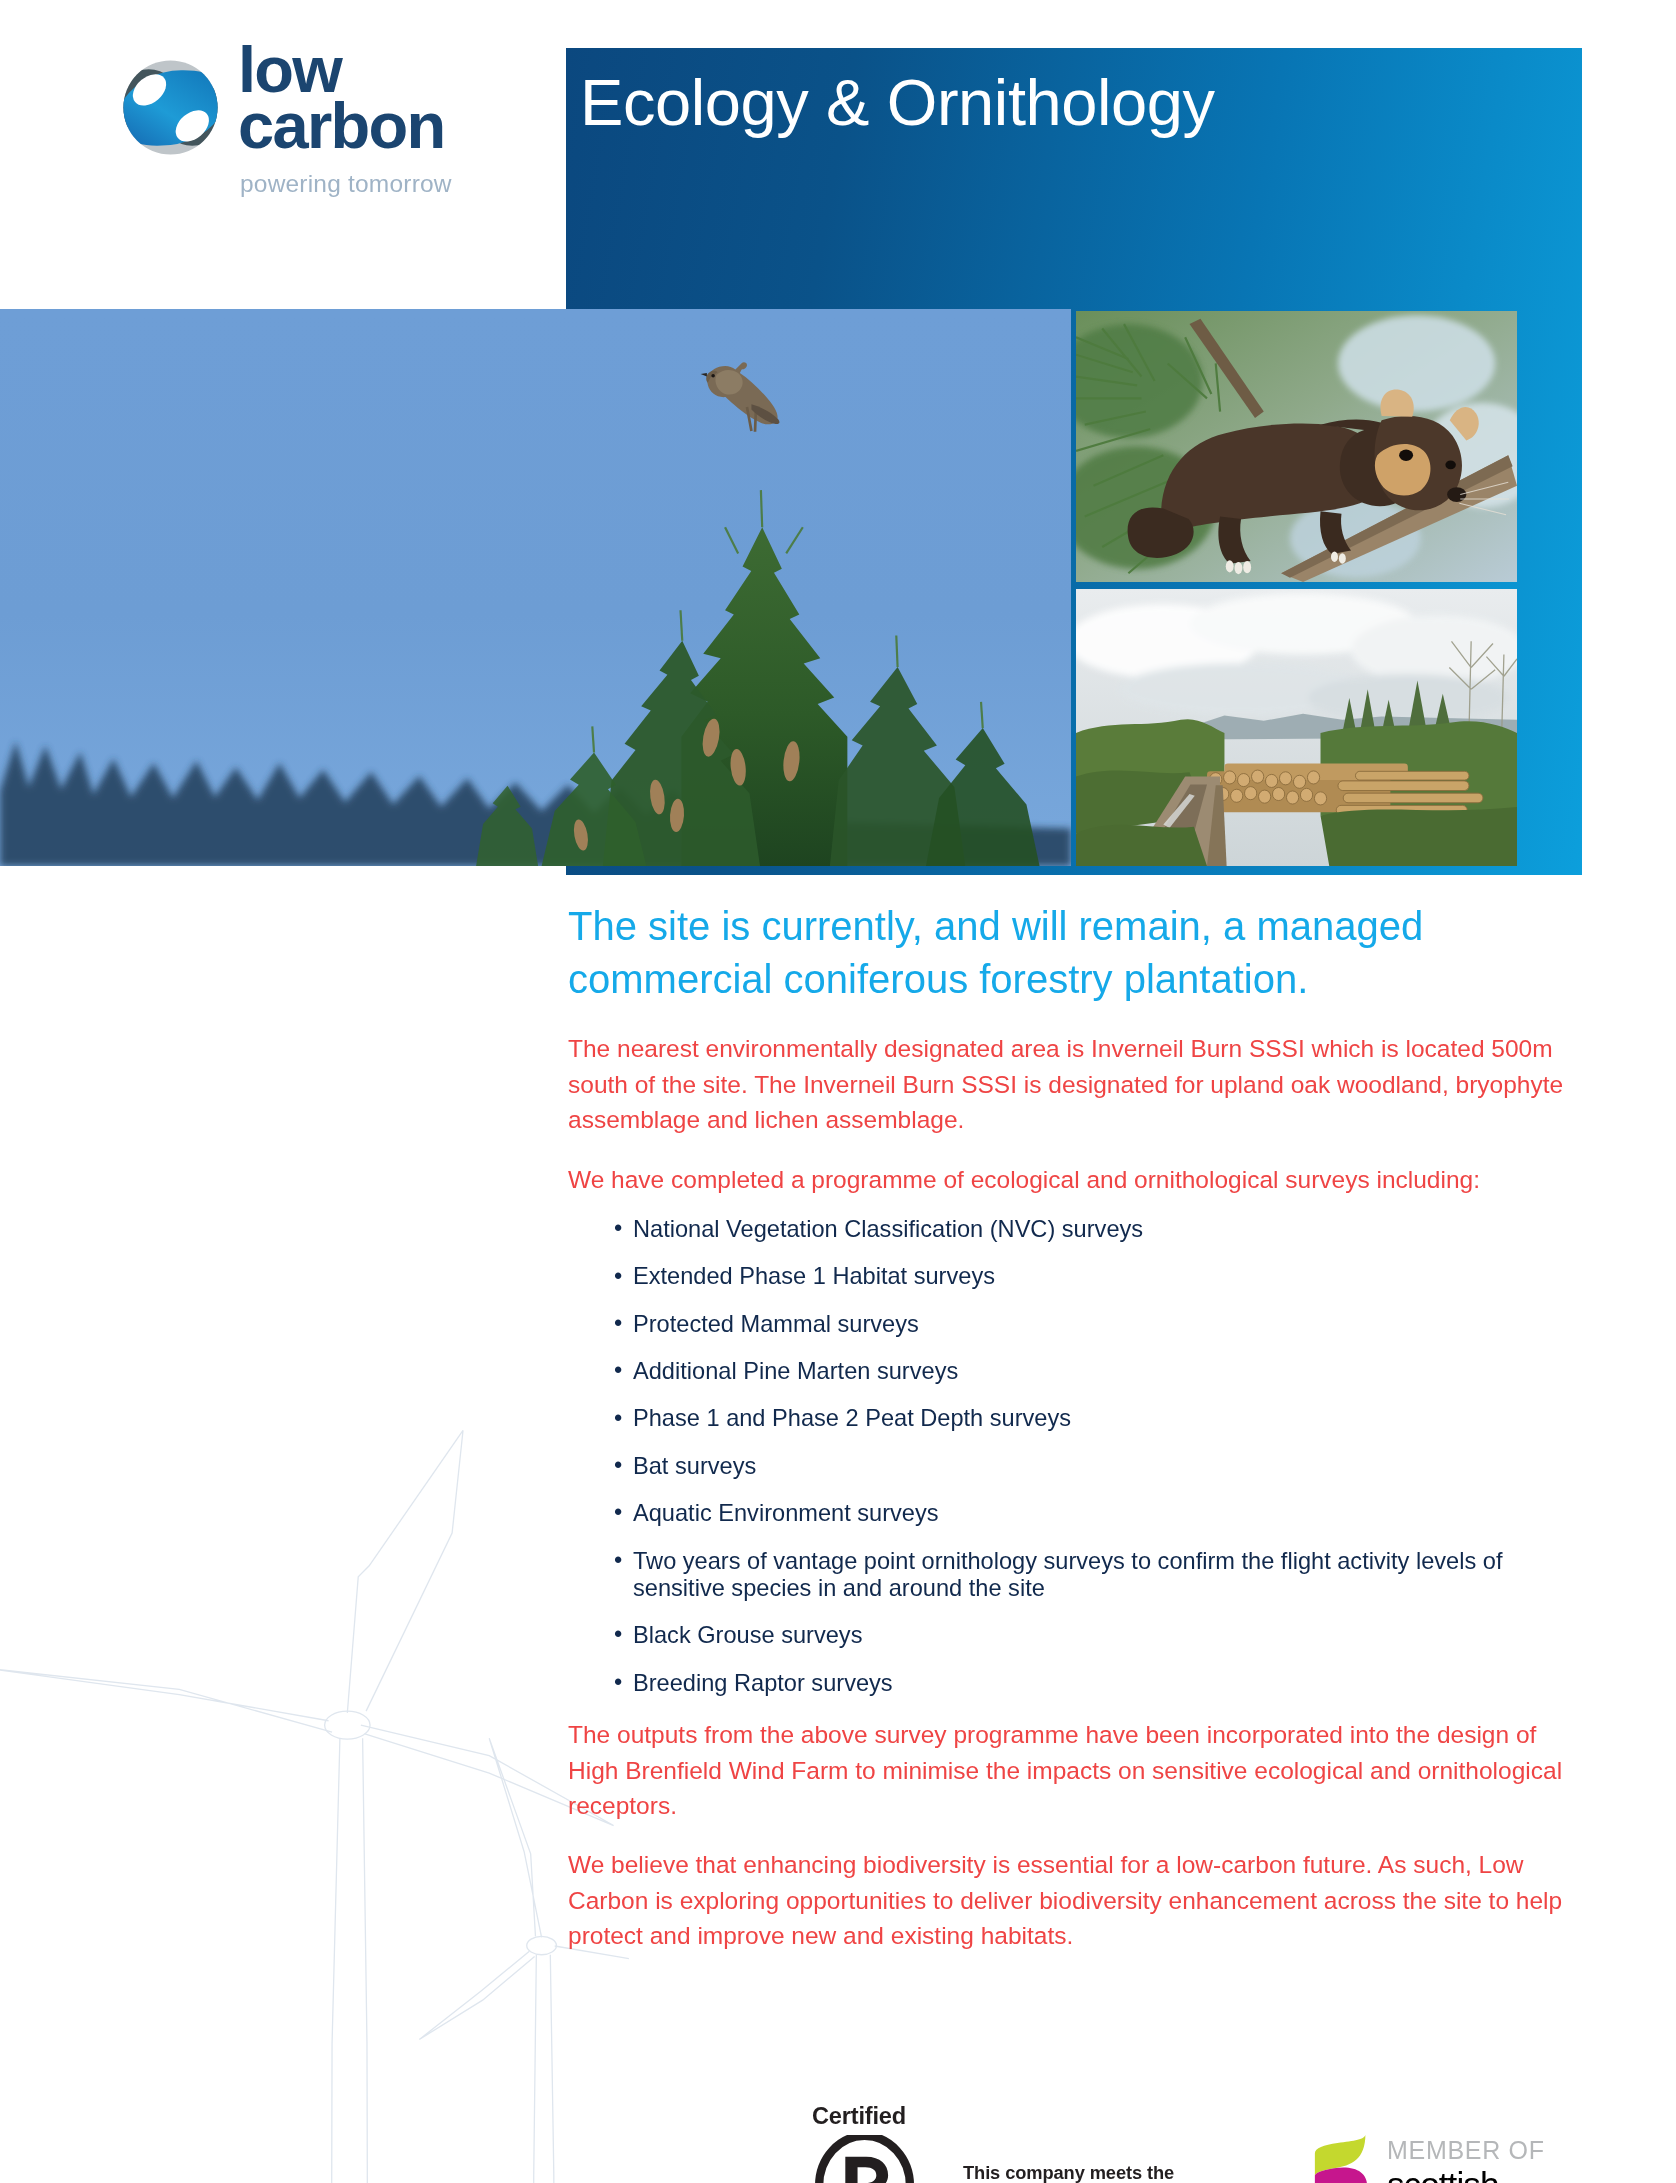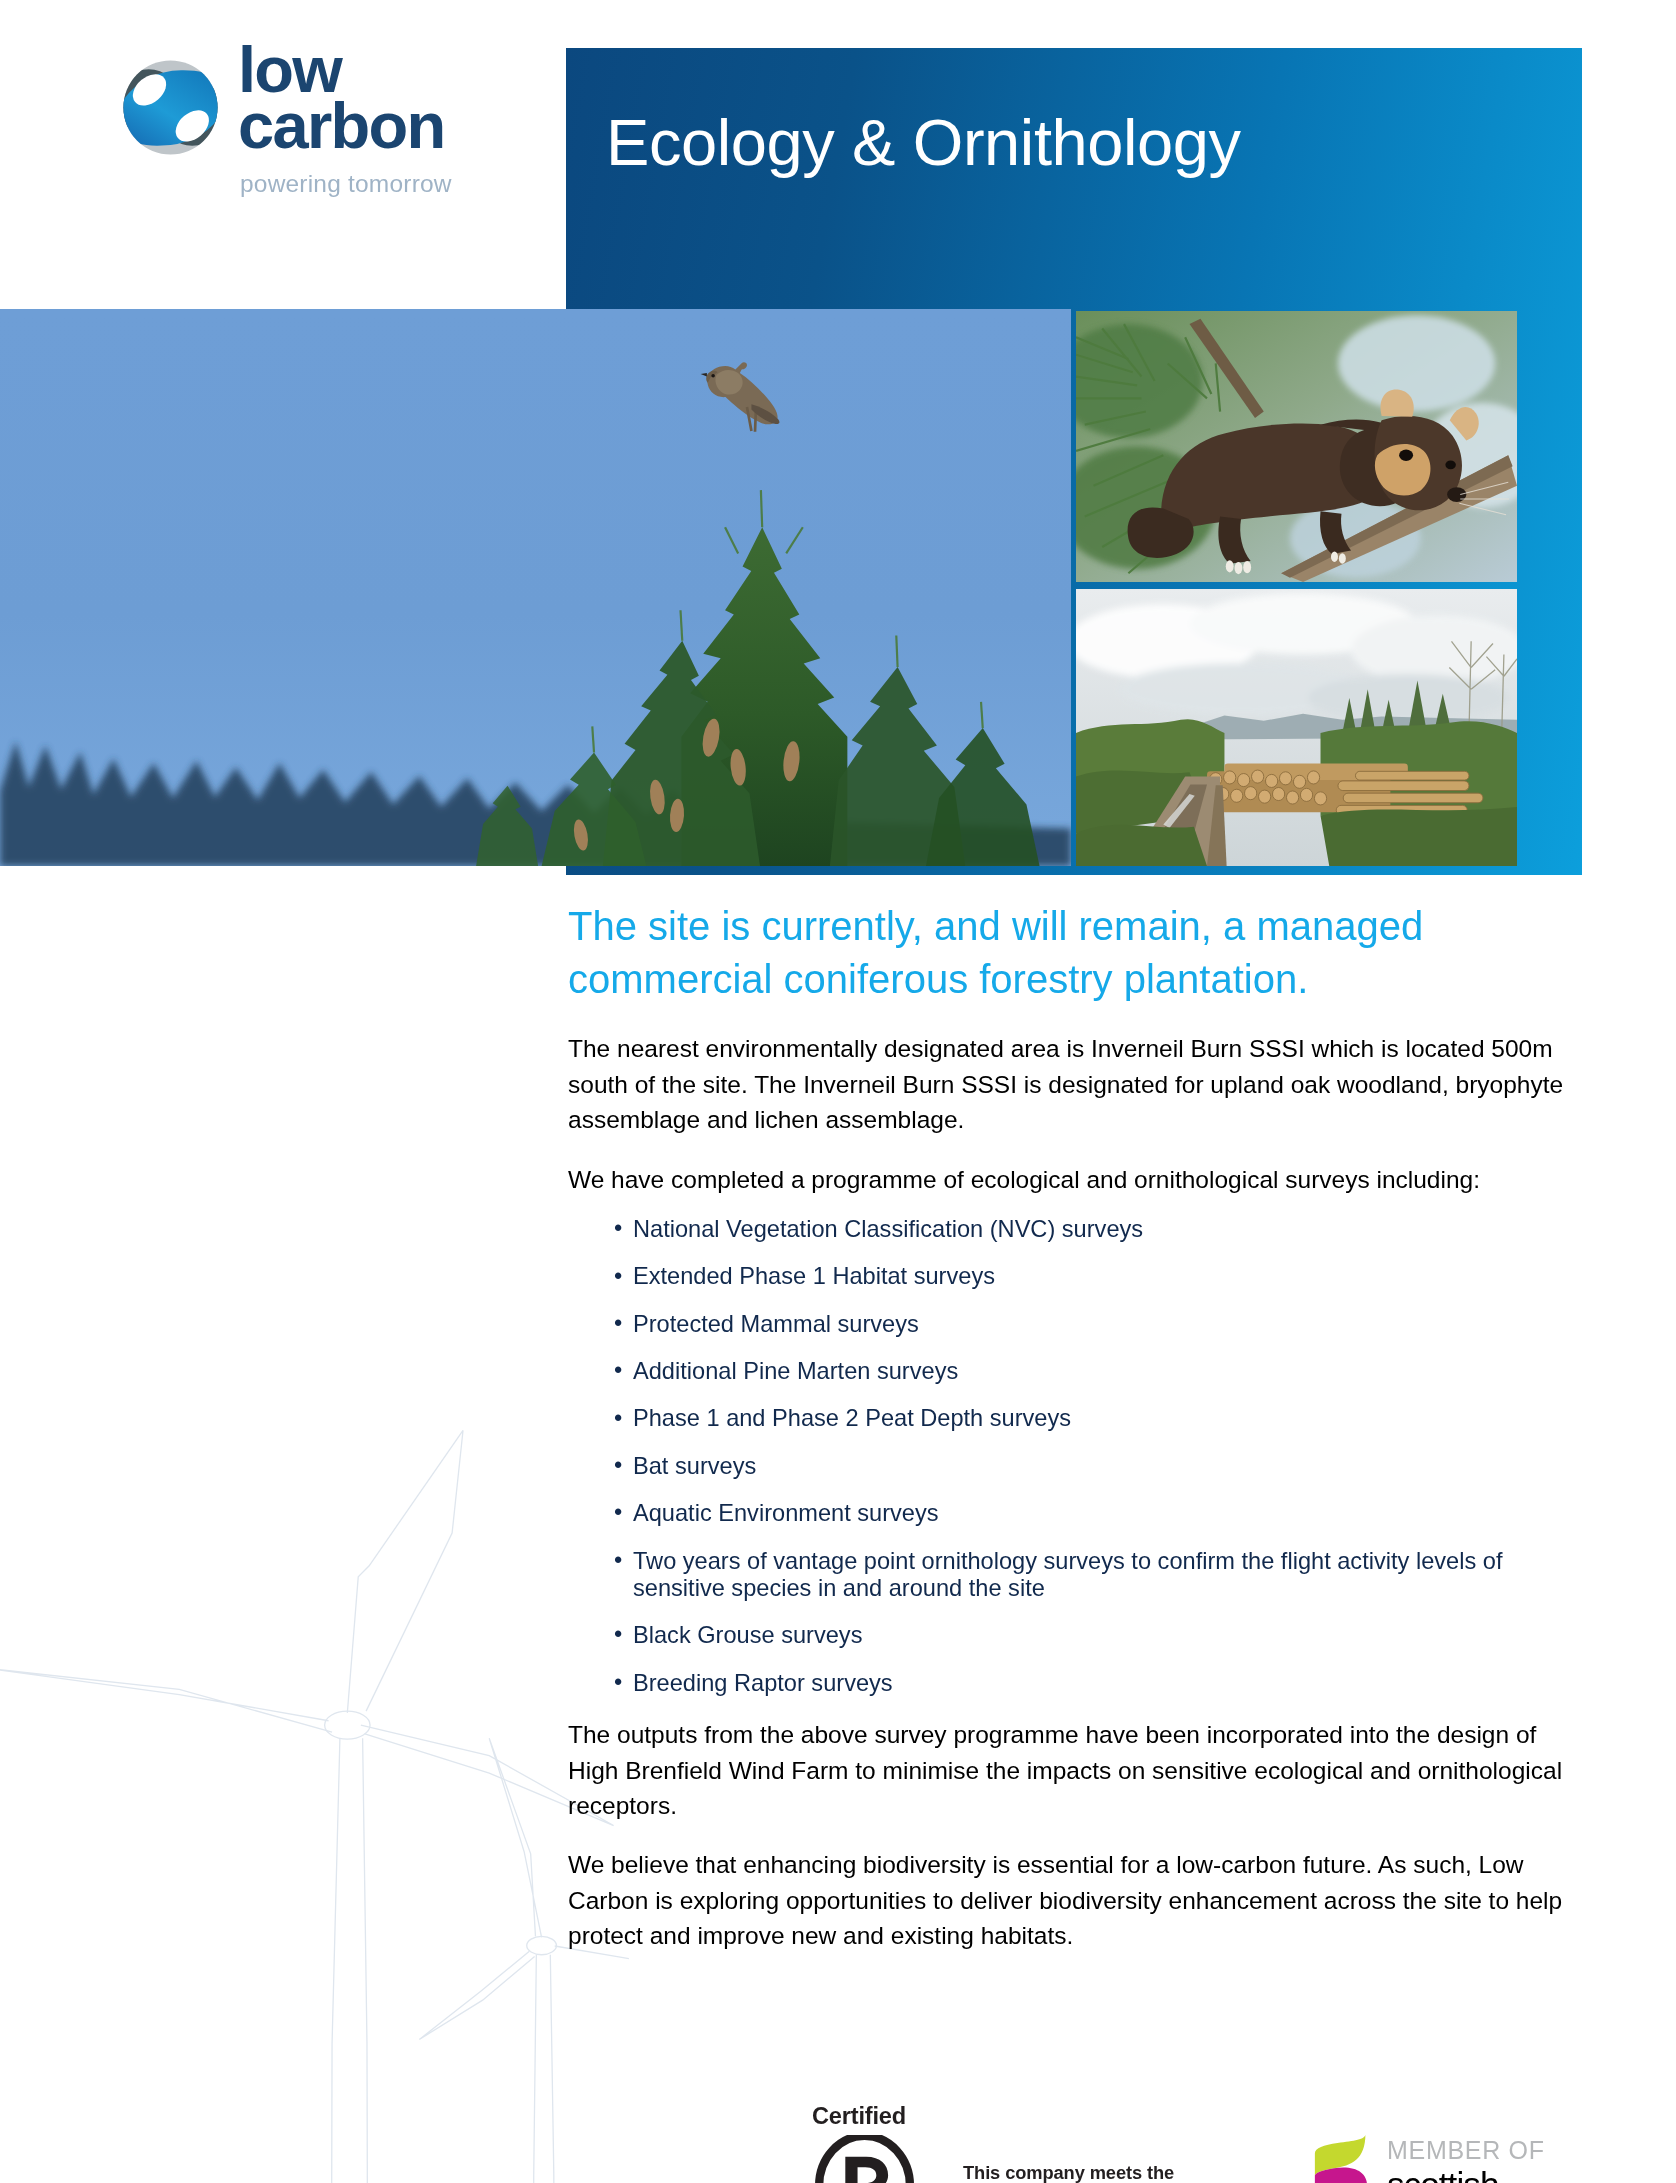--- a/index.html
+++ b/index.html
@@ -54,28 +54,27 @@
   
   .title-panel {
     position:absolute;
     left:566px; top:48px;
     width:1016px; height:827px;
     background:linear-gradient(100deg,#0b487f 0%, #0a5289 25%, #0875b4 62%, #0c9fdc 100%);
     z-index:1;
   }
   .title-text {
     position:absolute;
-    left:606px; top:65px;
+    left:580px; top:65px;
     color:#ffffff;
     font-size:65px;
     font-weight:400;
     letter-spacing:-0.4px;
     z-index:6;
     white-space:nowrap;
-    margin-top:40px;
   }
 
   
   .photo-main {
     position:absolute;
     left:0px; top:309px;
     width:1071px; height:557px;
     z-index:3;
     overflow:hidden;
   }
@@ -104,21 +103,21 @@
   }
   .lead {
     color:#15a9e9;
     font-size:40px;
     line-height:1.33;
     font-weight:400;
     margin:0 0 25px 0;
     max-width:939px;
   }
   .para {
-    color:#000000;
+    color:#ef4444;
     font-size:24.5px;
     line-height:1.45;
     font-weight:400;
     margin:0 0 23.6px 0;
     max-width:1000px;
   }
   .para.tight { margin-bottom:19px; }
 
   ul.survey-list {
     list-style:none;

